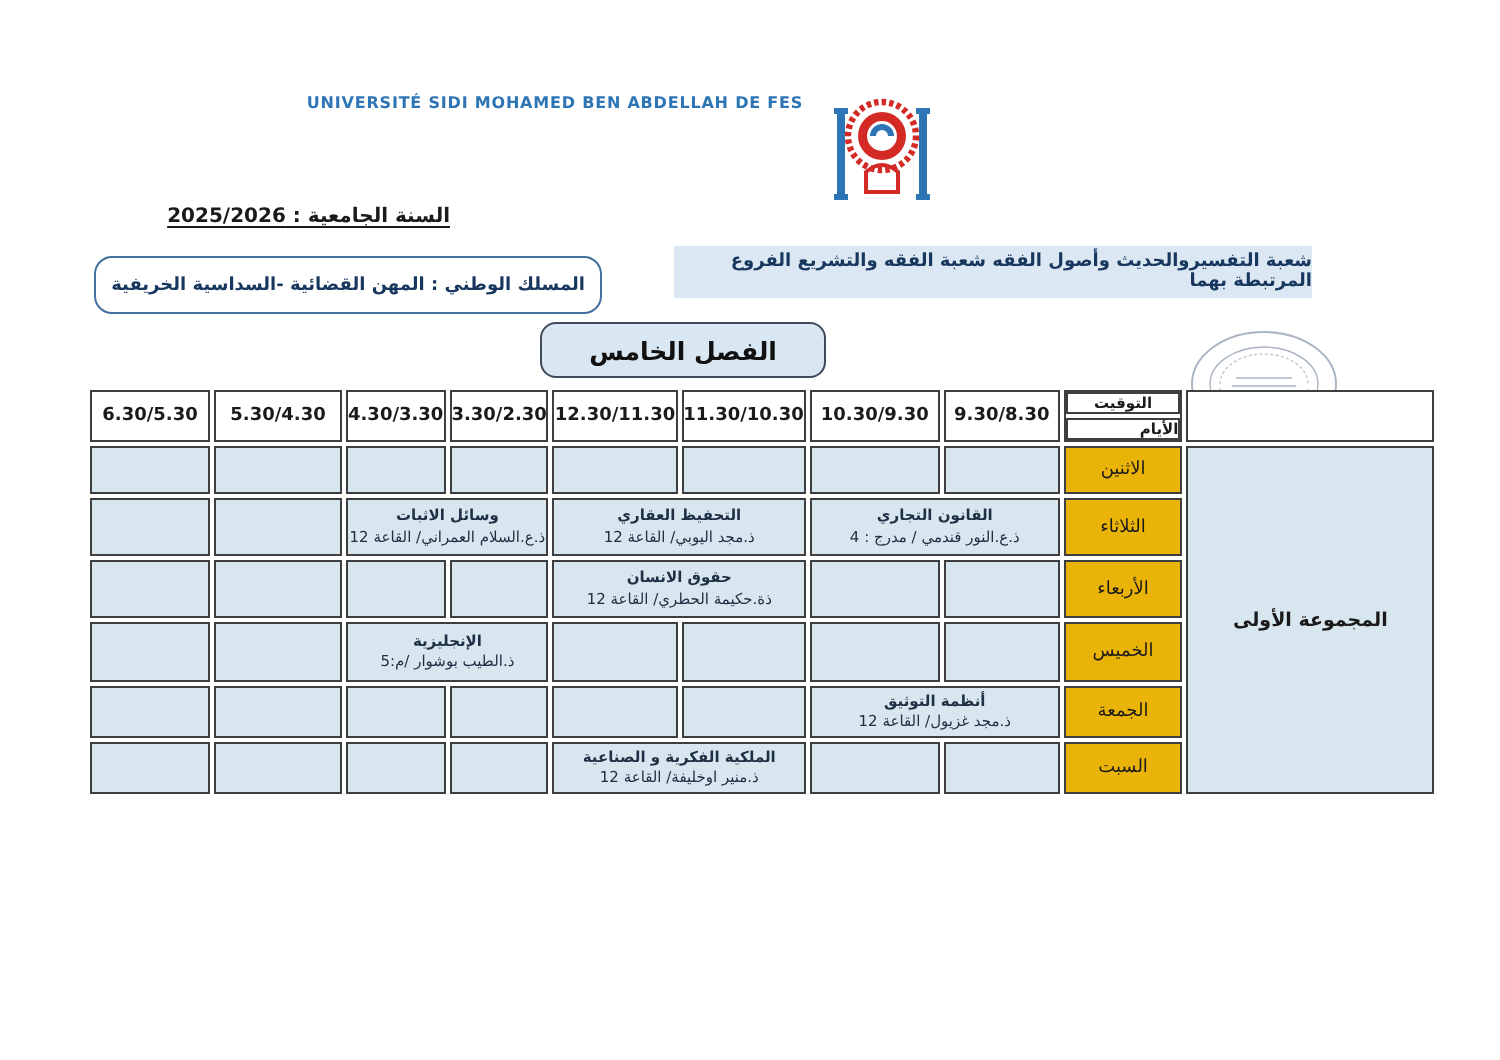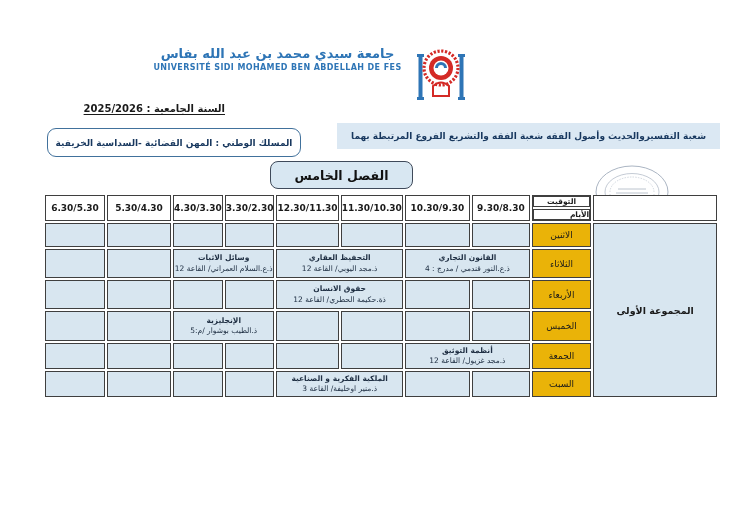--- a/index.html
+++ b/index.html
@@ -18,21 +18,21 @@
     position:absolute;left:55px;top:103px;width:170px;direction:rtl;text-align:right;
     font-size:10px;font-weight:bold;text-decoration:underline;text-underline-offset:2px;
   }
   .track-box{
     position:absolute;left:47px;top:128px;width:252px;height:27px;
     border:1.4px solid #41719c;border-radius:9px;background:#fff;
     display:flex;align-items:center;justify-content:center;
     font-size:9px;font-weight:bold;direction:rtl;color:#17375e;
   }
   .dept-box{
-    position:absolute;left:337px;top:123px;width:383px;height:26px;background:#dbe8f3;
+    position:absolute;left:337px;top:123px;width:319px;height:26px;background:#dbe8f3;
     display:flex;align-items:center;justify-content:center;
     font-size:9px;font-weight:bold;direction:rtl;color:#17375e;letter-spacing:.3px;
   }
   .sem-box{
     position:absolute;left:270px;top:161px;width:141px;height:26px;
     border:1.5px solid #3f4a5a;border-radius:8px;background:#d8e7f2;
     display:flex;align-items:center;justify-content:center;
     font-size:12.5px;font-weight:bold;direction:rtl;color:#111;
   }
   .stamp{position:absolute;left:594px;top:164px;width:76px;height:56px;opacity:.6;}
@@ -58,21 +58,20 @@
   tbody tr:nth-child(4) td{height:28px;}
   tbody tr:nth-child(5) td{height:24px;}
   tbody tr:nth-child(6) td{height:24px;}
 </style>
 </head>
 <body>
 
 <div class="page">
 
   <div class="logo-block">
-    <div class="uni-ar">جامعة سيدي محمد بن عبد الله بفاس</div>
     <div class="uni-fr">UNIVERSITÉ SIDI MOHAMED BEN ABDELLAH DE FES</div>
   </div>
 
   <svg class="emblem" viewBox="0 0 50 60" aria-hidden="true">
     <rect x="1" y="12" width="7" height="3" fill="#2e75b6"></rect>
     <rect x="2.5" y="15" width="4" height="40" fill="#2e75b6"></rect>
     <rect x="1" y="55" width="7" height="3" fill="#2e75b6"></rect>
     <rect x="42" y="12" width="7" height="3" fill="#2e75b6"></rect>
     <rect x="43.5" y="15" width="4" height="40" fill="#2e75b6"></rect>
     <rect x="42" y="55" width="7" height="3" fill="#2e75b6"></rect>
@@ -200,21 +199,21 @@
             <td class="slot-cell"></td>
             <td class="slot-cell"></td>
             <td class="slot-cell"></td>
           </tr>
           <tr>
             <td class="day-cell">السبت</td>
             <td class="slot-cell"></td>
             <td class="slot-cell"></td>
             <td class="slot-cell" colspan="2">
               <div class="course-title">الملكية الفكرية و الصناعية</div>
-              <div class="course-sub">ذ.منير اوخليفة/ القاعة 3</div>
+              <div class="course-sub">ذ.منير اوخليفة/ القاعة 12</div>
             </td>
             <td class="slot-cell"></td>
             <td class="slot-cell"></td>
             <td class="slot-cell"></td>
             <td class="slot-cell"></td>
           </tr>
         </tbody>
     </table>
   </div>
 

